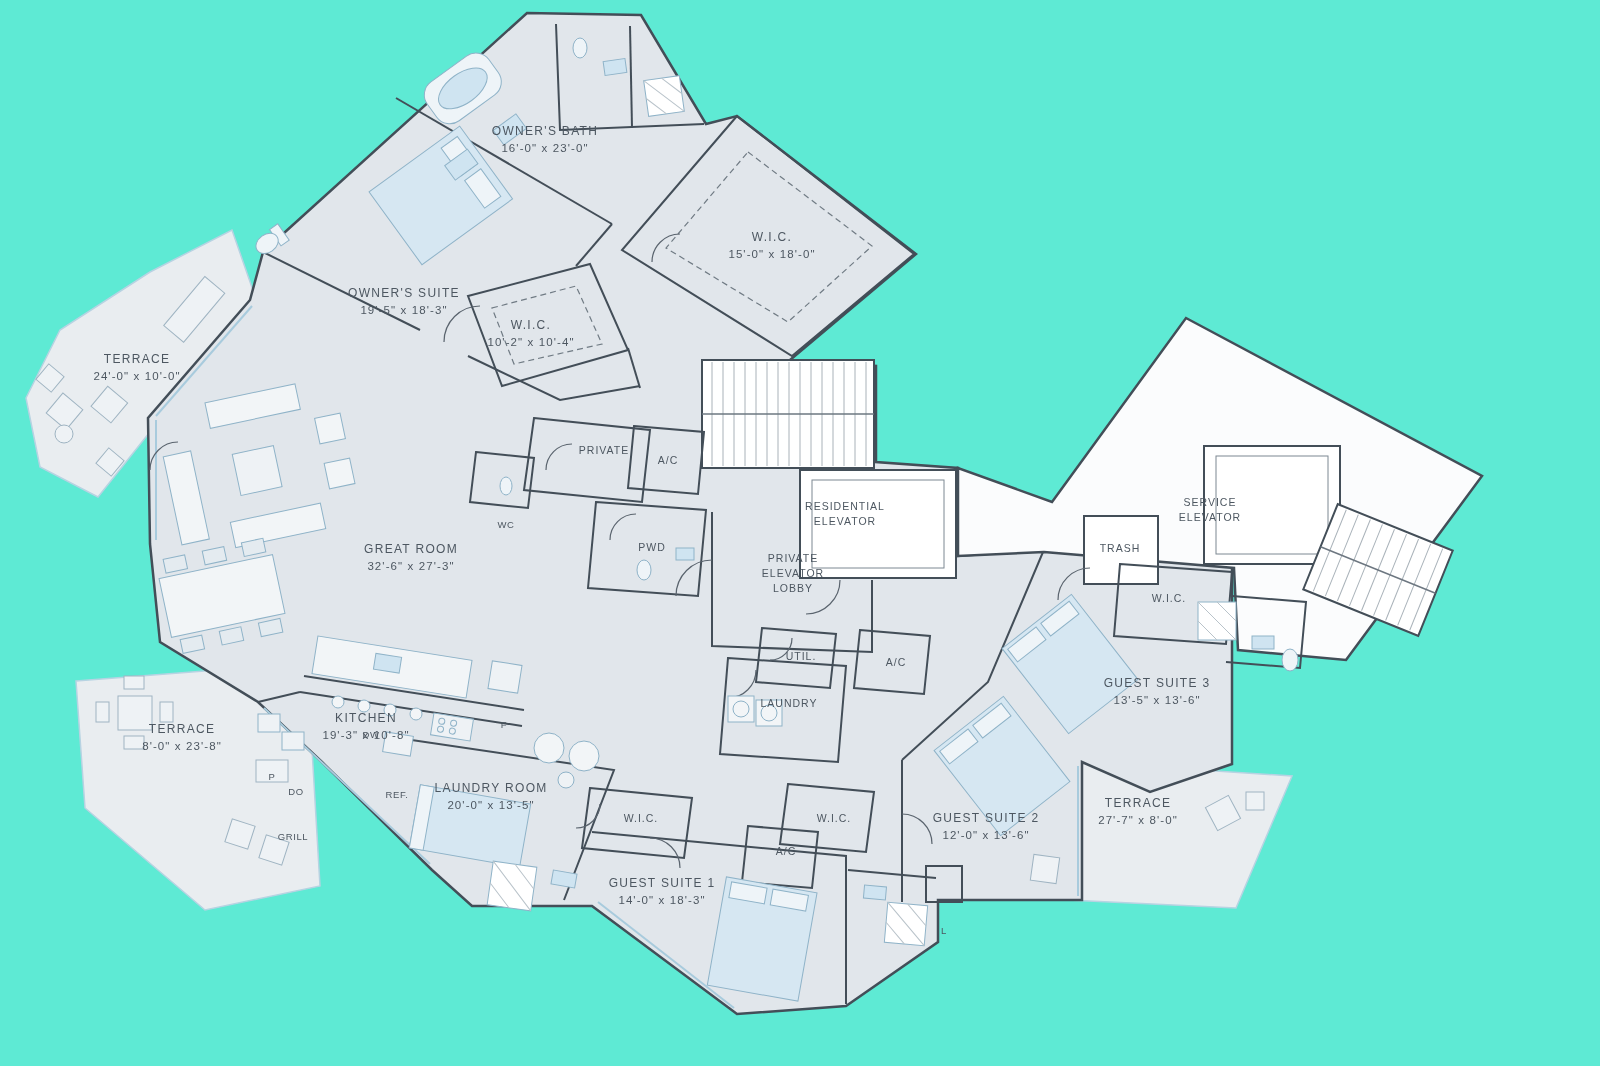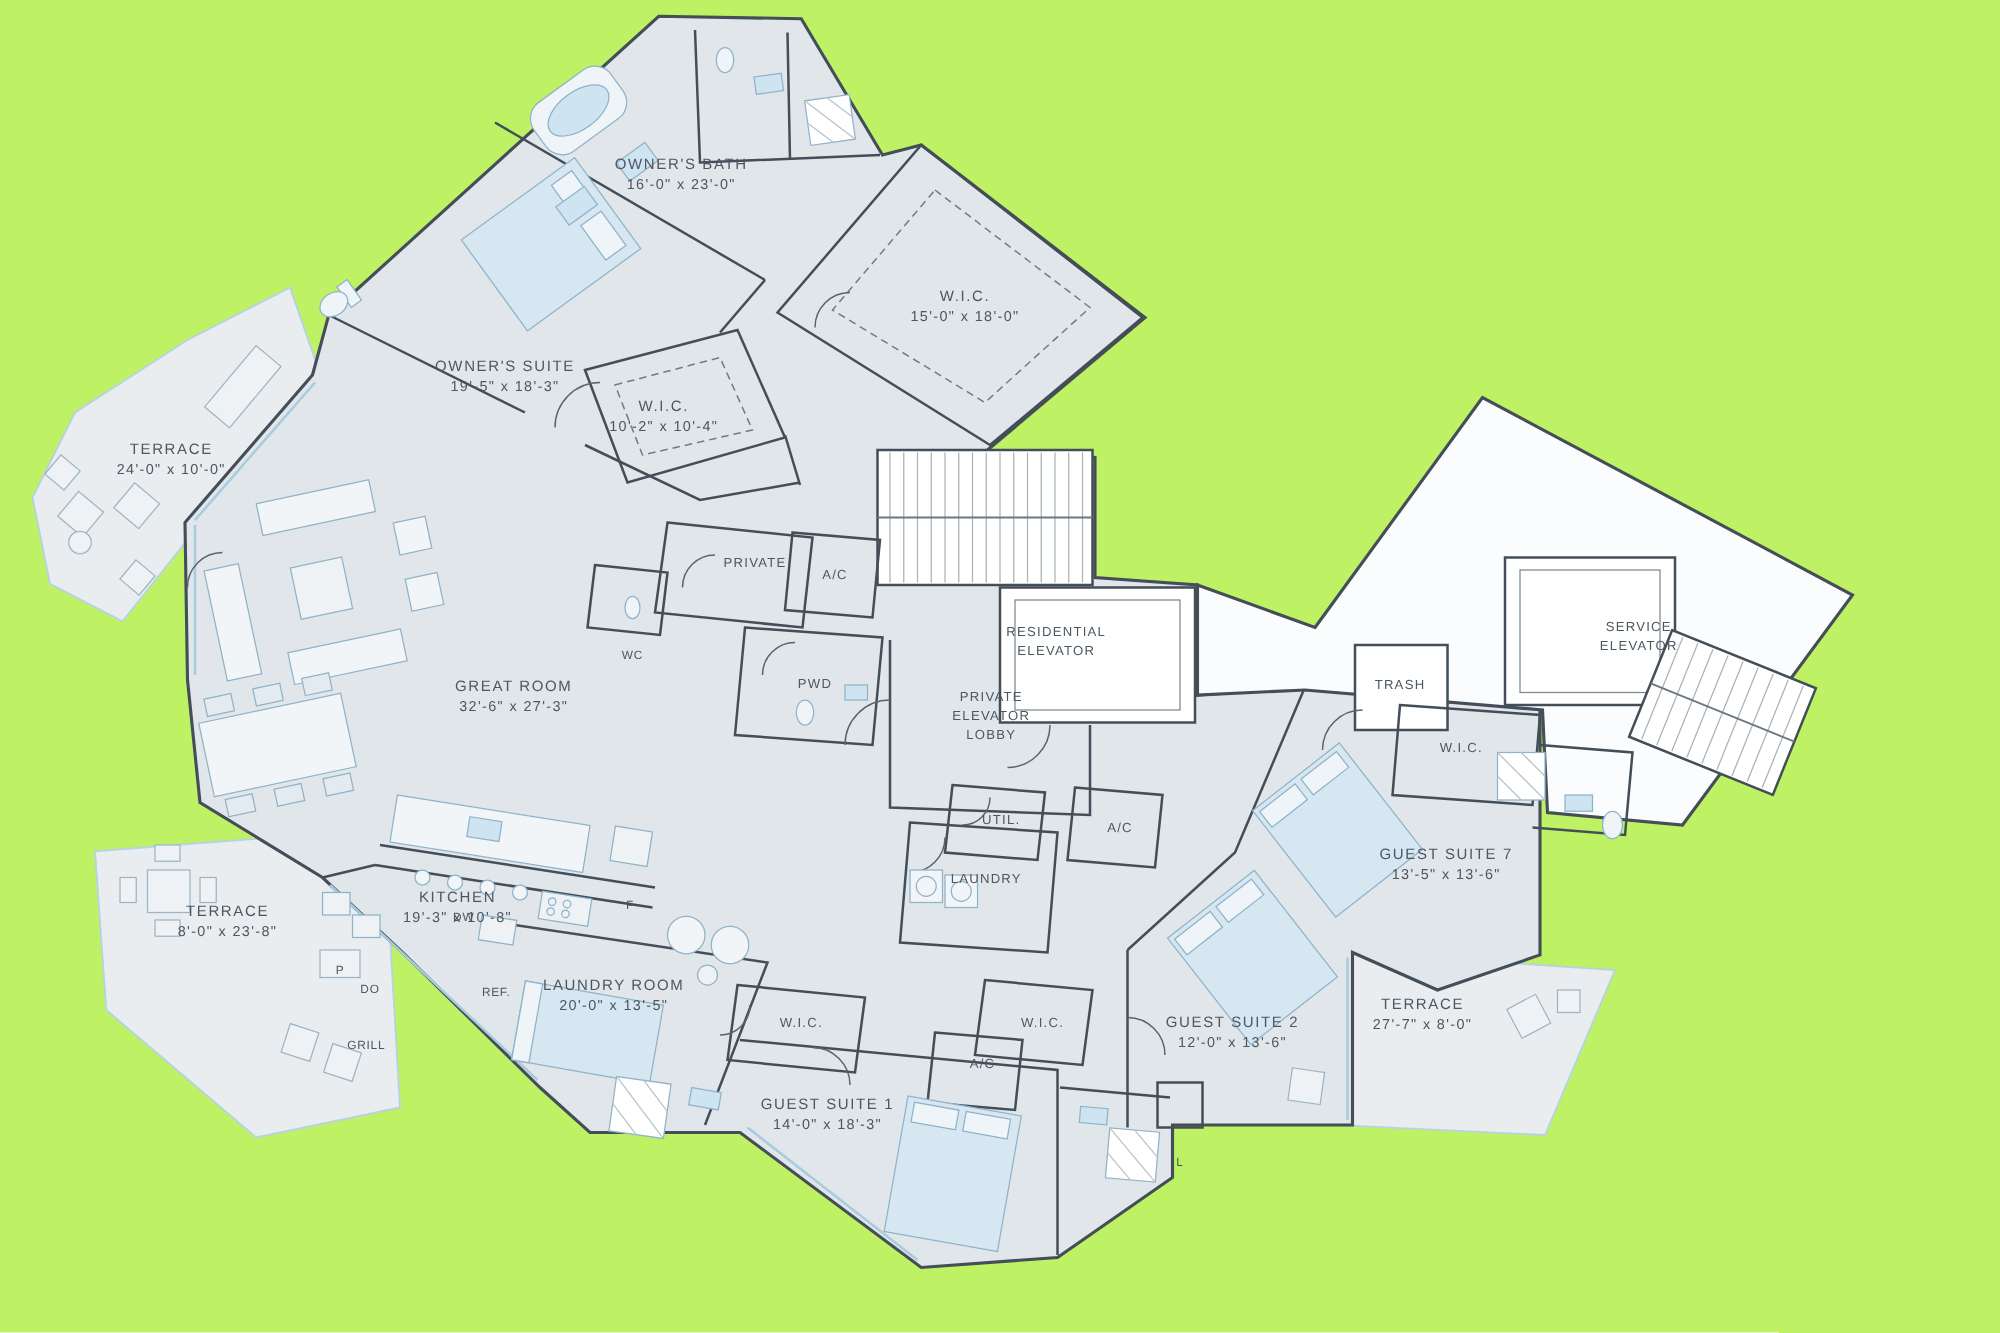--- a/index.html
+++ b/index.html
@@ -1,16 +1,16 @@
 <!DOCTYPE html>
 <html><head>
 <meta charset="utf-8">
 <style>
   html,body{margin:0;padding:0;background:#ffffff;}
-  .plan{position:relative;width:1600px;height:1066px;background:#bef264;
+  .plan{position:relative;width:1600px;height:1066px;background:#5eead4;
         font-family:"Liberation Sans",sans-serif;overflow:hidden;}
   .plan svg{position:absolute;top:0;left:0;}
   .lbl{position:absolute;transform:translate(-50%,-50%);text-align:center;
        color:#4d5761;white-space:nowrap;letter-spacing:1.3px;line-height:1.45;}
   .room .nm{display:block;font-size:12px;}
   .room .dm{display:block;font-size:11.5px;letter-spacing:1.1px;}
   .sm{font-size:10.5px;letter-spacing:1px;}
   .xs{font-size:9.5px;letter-spacing:0.6px;margin-top:46px;}
   .wrap{white-space:normal;}
   .w92{width:92px;}
@@ -341,33 +341,33 @@
 </div>
 <div class="lbl room" style="left:662px;top:892px">
   <span class="nm">GUEST SUITE 1</span>
   <span class="dm">14'-0" x 18'-3"</span>
 </div>
 <div class="lbl room" style="left:986px;top:827px">
   <span class="nm">GUEST SUITE 2</span>
   <span class="dm">12'-0" x 13'-6"</span>
 </div>
 <div class="lbl room" style="left:1157px;top:692px">
-  <span class="nm">GUEST SUITE 7</span>
+  <span class="nm">GUEST SUITE 3</span>
   <span class="dm">13'-5" x 13'-6"</span>
 </div>
 <div class="lbl room" style="left:1138px;top:812px">
   <span class="nm">TERRACE</span>
   <span class="dm">27'-7" x 8'-0"</span>
 </div>
 
 <div class="lbl sm" style="left:604px;top:451px">PRIVATE</div>
 <div class="lbl xs" style="left:506px;top:479px">WC</div>
 <div class="lbl sm" style="left:668px;top:461px">A/C</div>
 <div class="lbl sm wrap w92" style="left:845px;top:514px">RESIDENTIAL ELEVATOR</div>
-<div class="lbl sm wrap w80" style="left:1311px;top:510px" able="false">SERVICE ELEVATOR</div>
+<div class="lbl sm wrap w80" style="left:1210px;top:510px" able="false">SERVICE ELEVATOR</div>
 <div class="lbl sm" style="left:1120px;top:549px">TRASH</div>
 <div class="lbl sm" style="left:652px;top:548px">PWD</div>
 <div class="lbl sm wrap w80" style="left:793px;top:574px">PRIVATE ELEVATOR LOBBY</div>
 <div class="lbl sm" style="left:1169px;top:599px">W.I.C.</div>
 <div class="lbl sm" style="left:801px;top:657px">UTIL.</div>
 <div class="lbl sm" style="left:896px;top:663px">A/C</div>
 <div class="lbl xs" style="left:371px;top:689px">DW</div>
 <div class="lbl xs" style="left:504px;top:679px">F</div>
 <div class="lbl sm" style="left:789px;top:704px">LAUNDRY</div>
 <div class="lbl xs" style="left:272px;top:731px">P</div>

